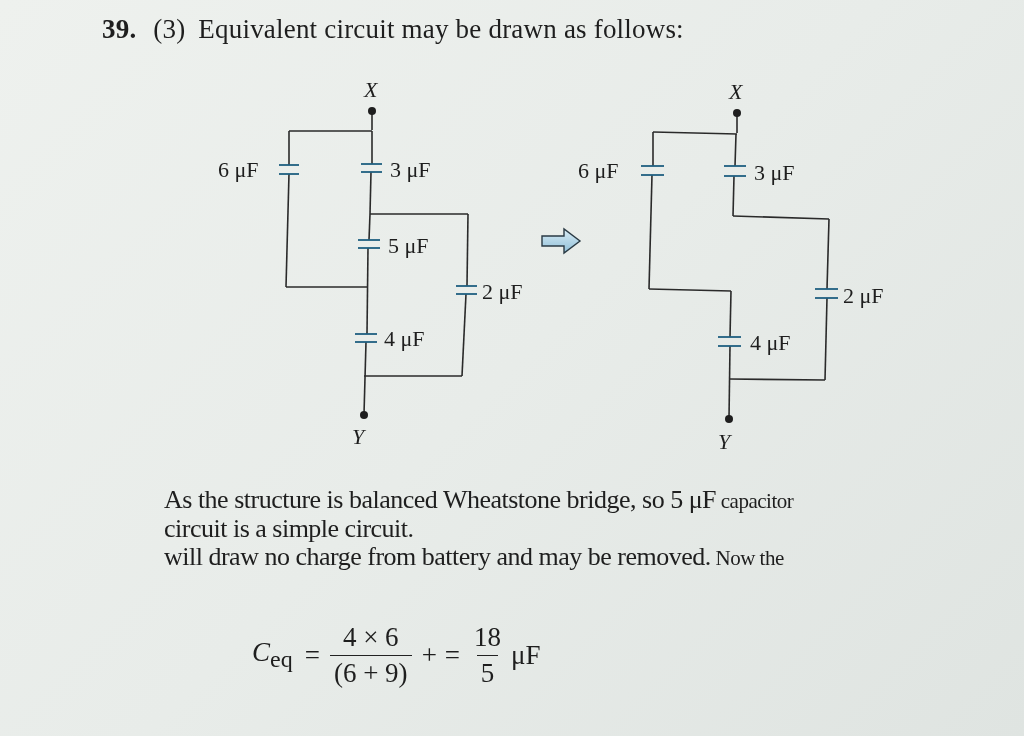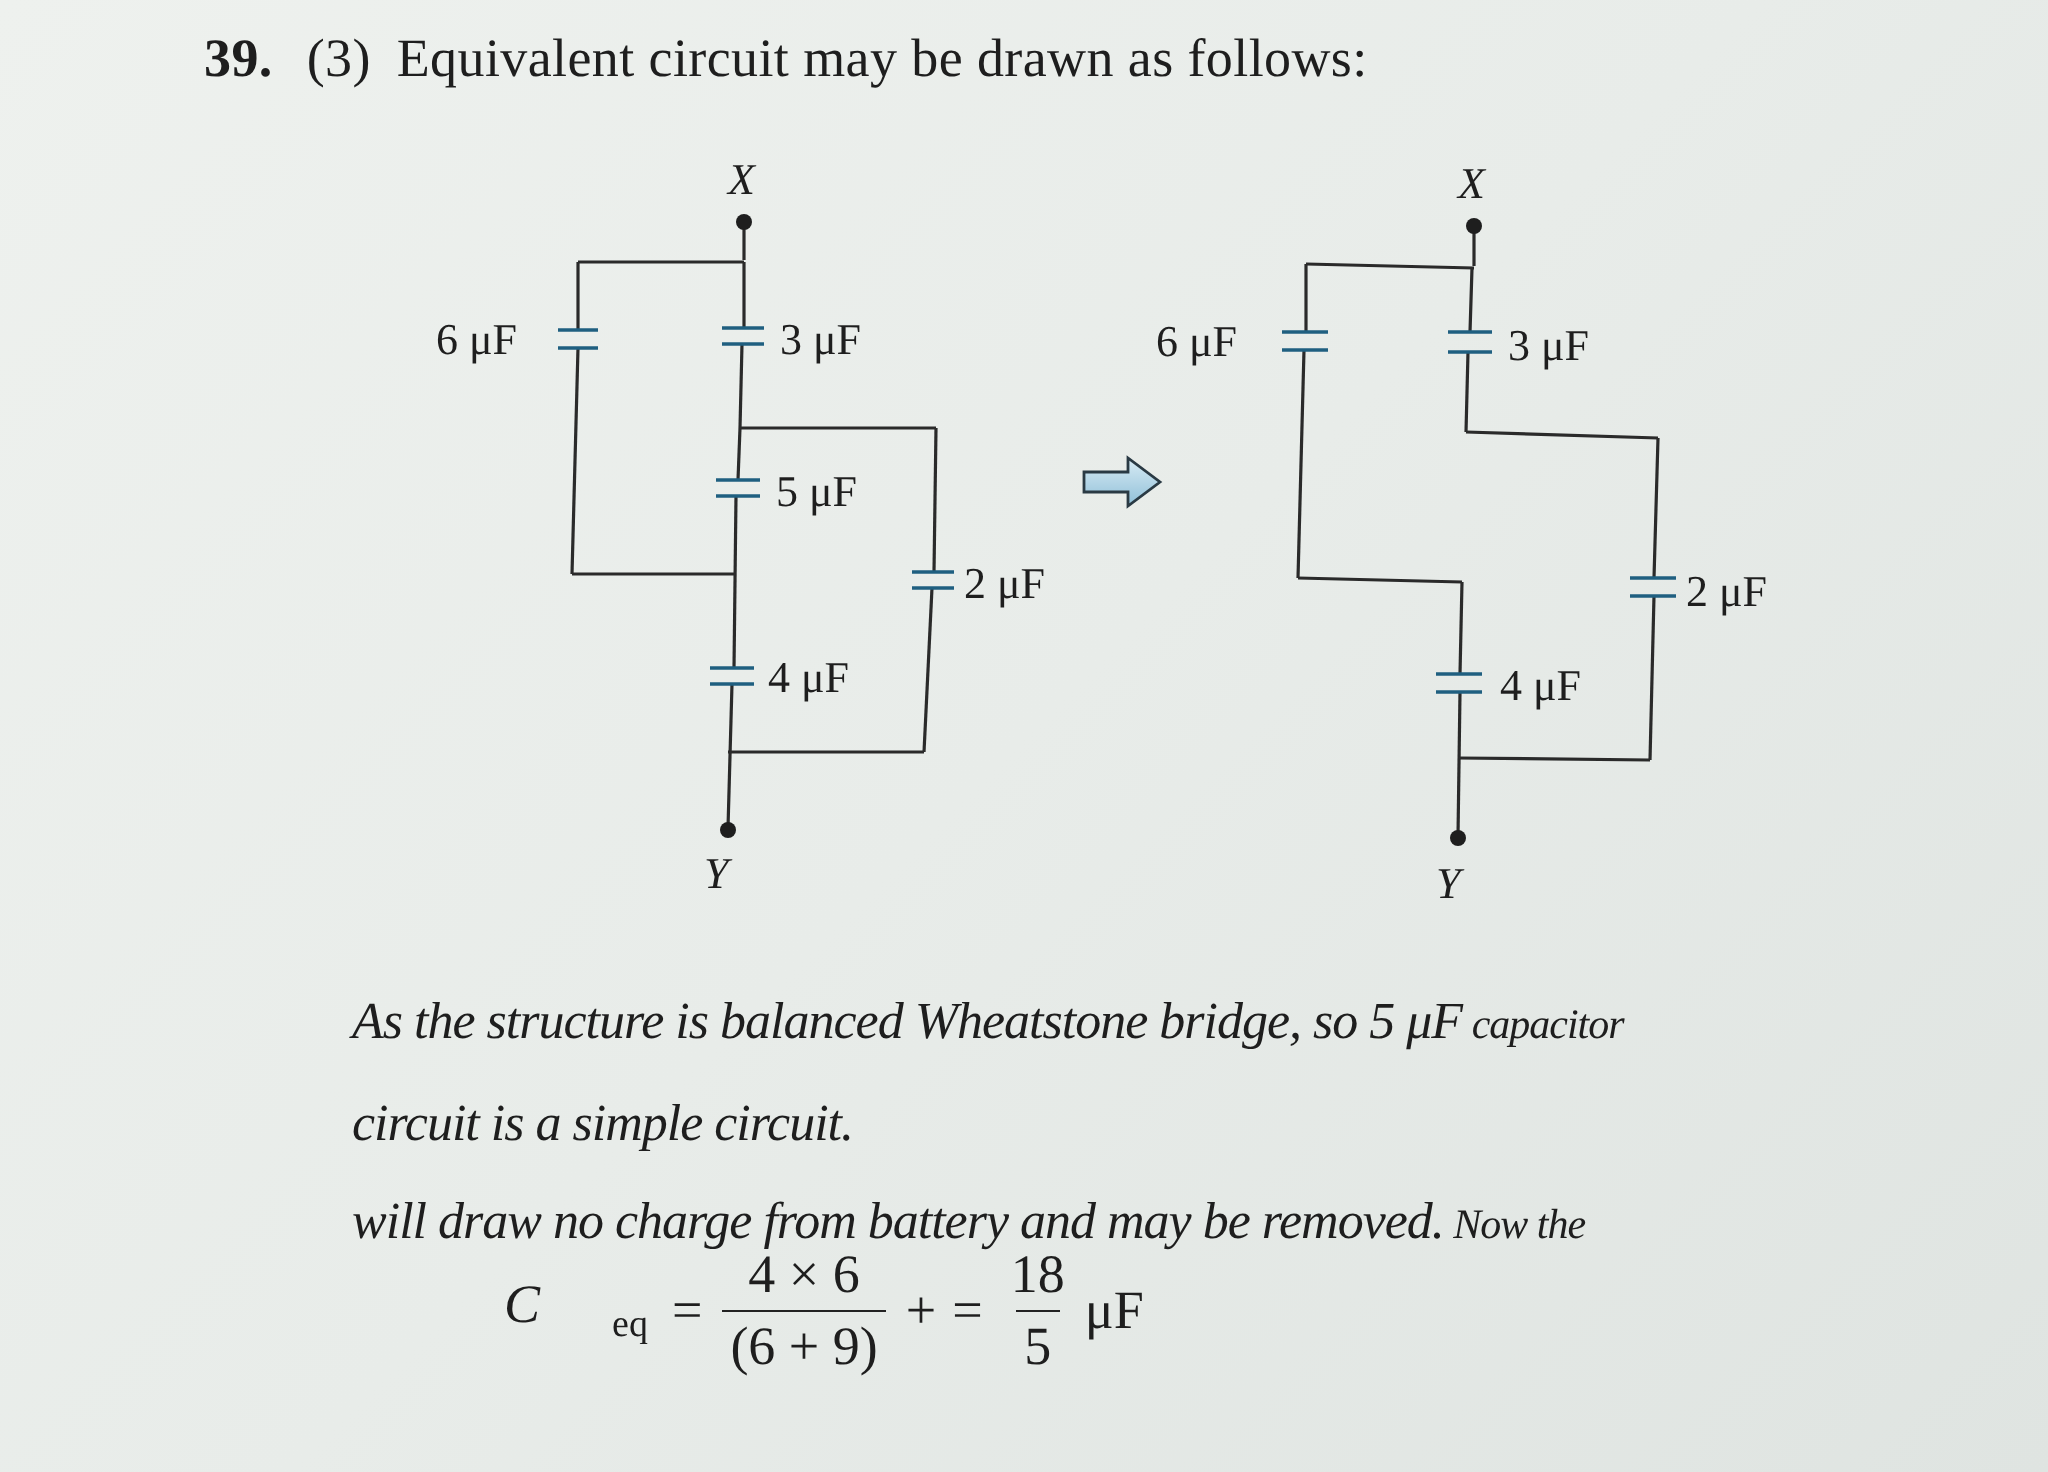--- a/index.html
+++ b/index.html
@@ -11,30 +11,30 @@
     position:relative;
   }
   .heading {
     position:absolute; left:102px; top:14px;
     font-size:27px; letter-spacing:0.2px;
   }
   .heading .num { font-weight:bold; margin-right:10px;font-family:Liberation Serif, serif; }
   .heading .opt { margin-right:6px; }
   svg.circuit { position:absolute; left:0; top:0; }
   .para {
-    position:absolute; left:176px; top:486px; width:840px;
-    font-size:26px; line-height:49px; letter-spacing:-0.5px;font-style:italic;
+    position:absolute; left:164px; top:486px; width:840px;
+    font-size:26px; line-height:28px; letter-spacing:-0.5px;
   }
   .para .small { font-size:21px; }
   .eq {
     position:absolute; left:252px; top:622px;
     font-size:27px; display:flex; align-items:center;
   }
   .eq .ceq { font-style:italic; margin-right:8px; }
-  .eq .ceq sub { font-style:normal; font-size:19px;margin-left:36px; }
+  .eq .ceq sub { font-style:normal; font-size:24px; }
   .frac { display:inline-flex; flex-direction:column; align-items:center; margin:0 6px;justify-content:flex-end; }
   .frac .n { padding:0 4px 2px; }
   .frac .d { border-top:1.5px solid #222; padding:2px 4px 0; }
   .op { margin:0 4px; }
 </style>
 </head>
 <body>
 
 <div class="heading">
   <span class="num">39.</span>

